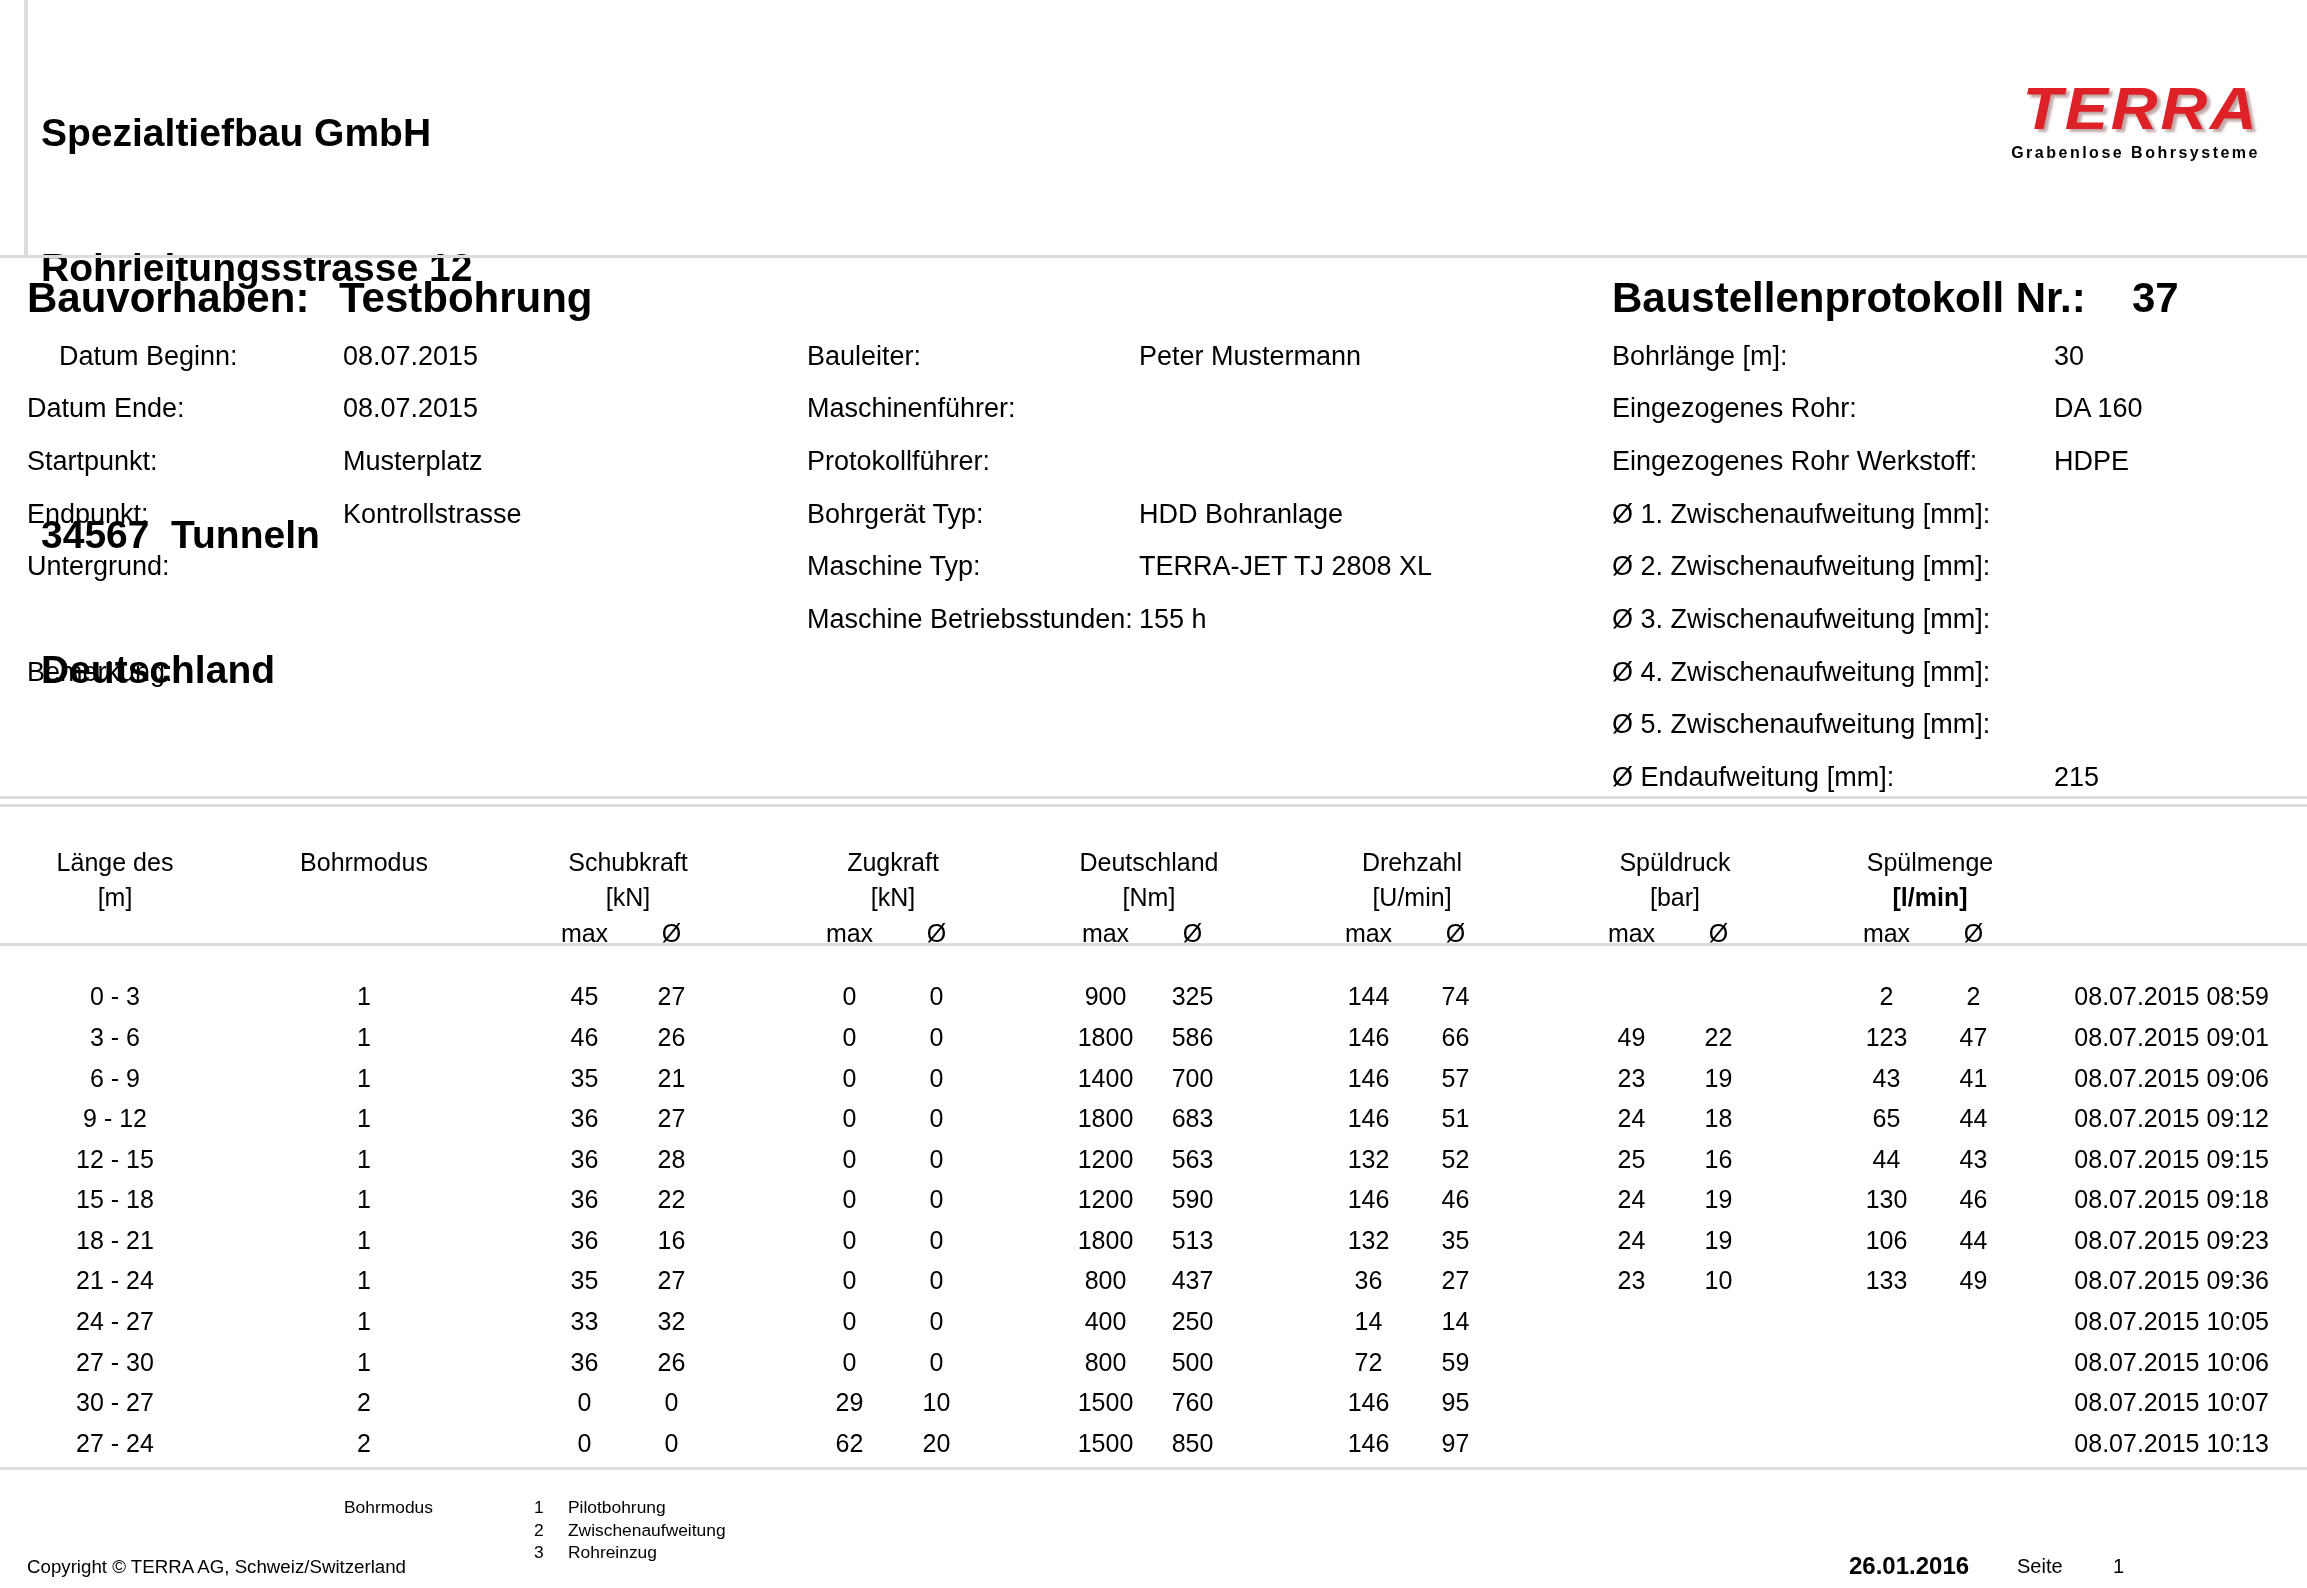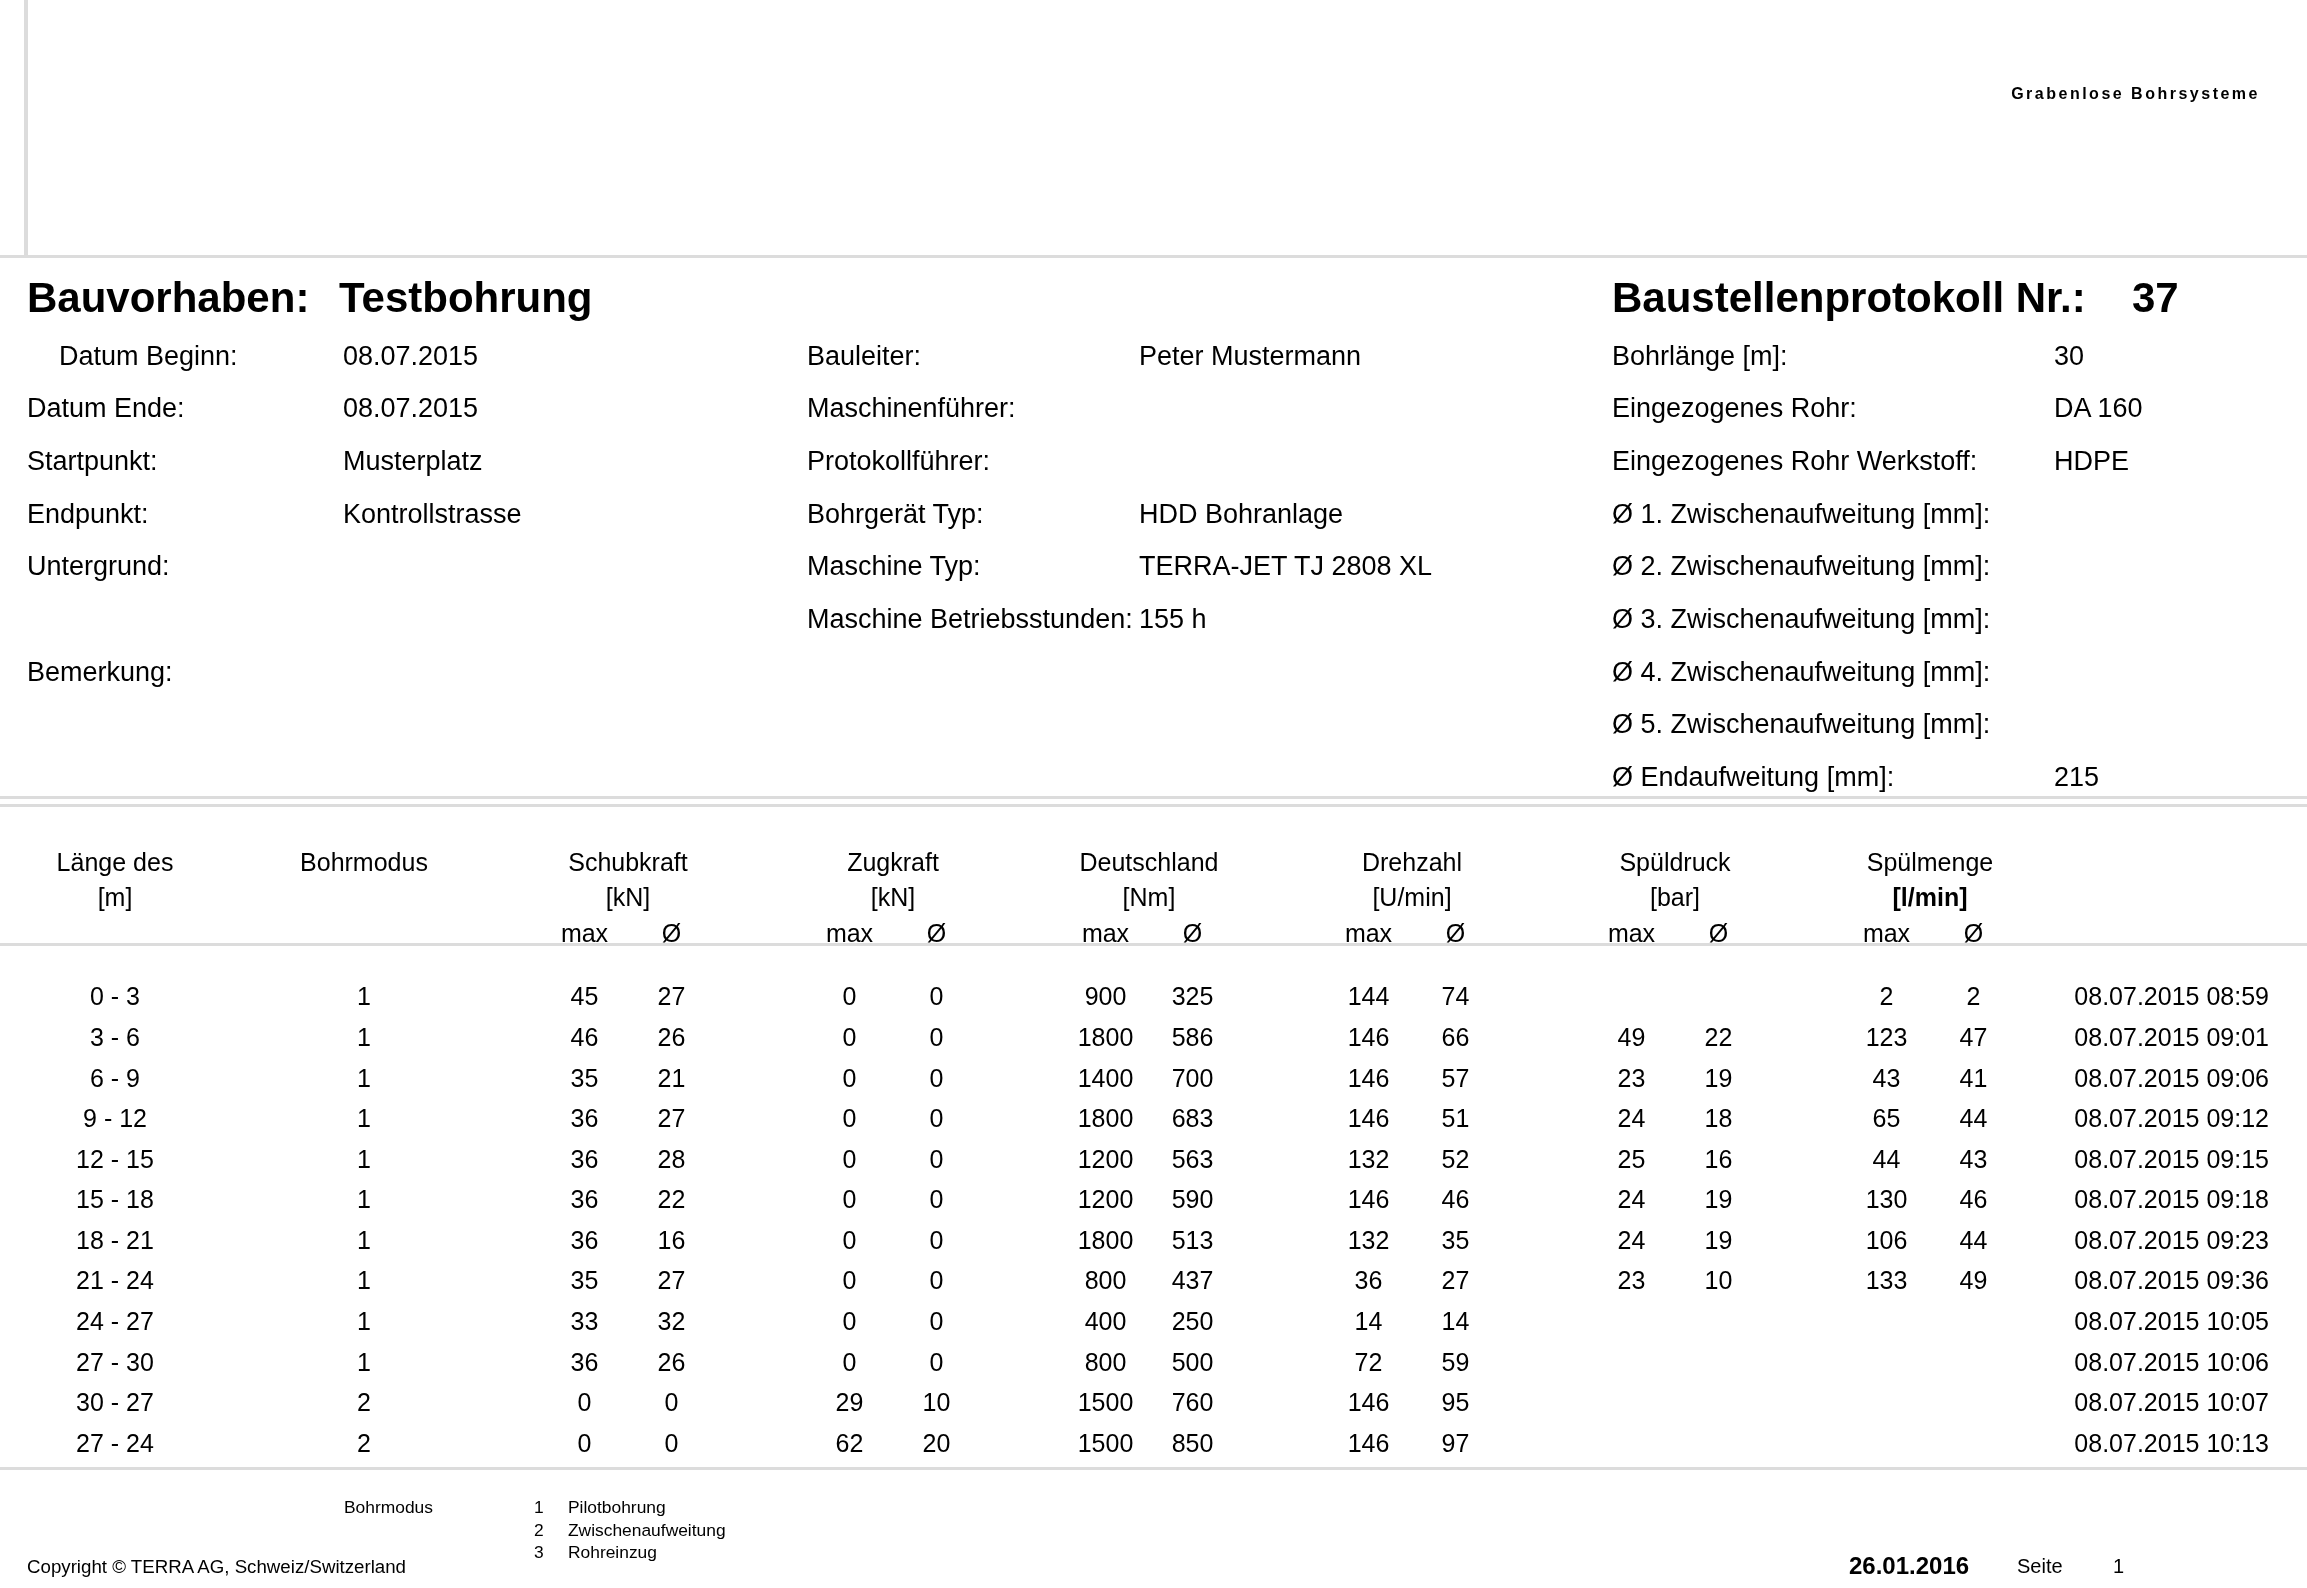--- a/index.html
+++ b/index.html
@@ -32,22 +32,30 @@
   .legend-cell { position:absolute; font-size:17.4px; line-height:21px; white-space:pre; }
   .foot { position:absolute; font-size:18.7px; line-height:22.4px; white-space:pre; }
 </style>
 </head>
 <body>
 
 <div class="page">
 
   <div class="vline"></div>
 
+  <div class="addr">
+    <div>Spezialtiefbau GmbH</div>
+    <div>Rohrleitungsstrasse 12</div>
+    <div class="addr-gap"></div>
+    <div>34567  Tunneln</div>
+    <div>Deutschland</div>
+  </div>
 
   <div class="logo">
+    <div><span class="logo-word" style="color: rgb(222, 33, 39);">TERRA</span></div>
     <div class="logo-tag">Grabenlose Bohrsysteme</div>
   </div>
 
   <div class="hrule" style="top:255px;"></div>
 
   <div class="title" style="left:27px;">Bauvorhaben:</div>
   <div class="title" style="left:339px;">Testbohrung</div>
   <div class="title" style="left:1612px;">Baustellenprotokoll Nr.:</div>
   <div class="title" style="left:2132px;">37</div>
 

